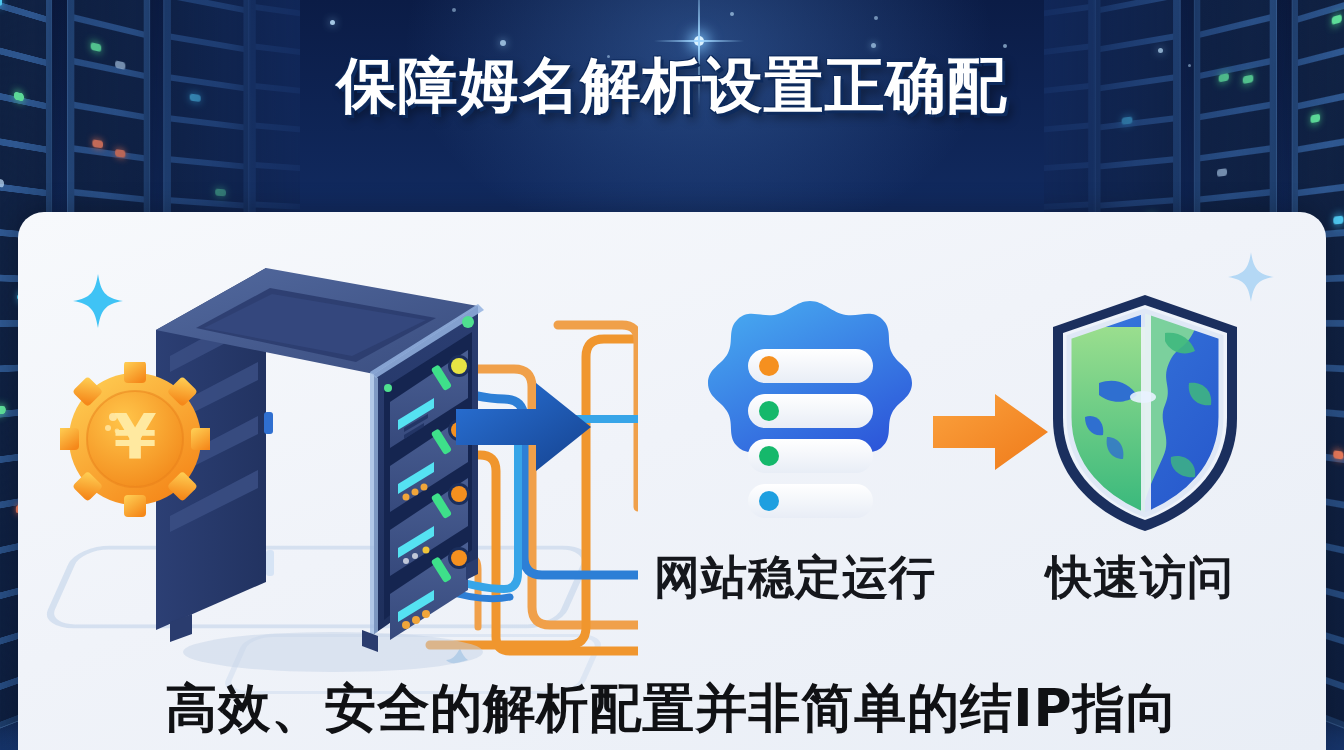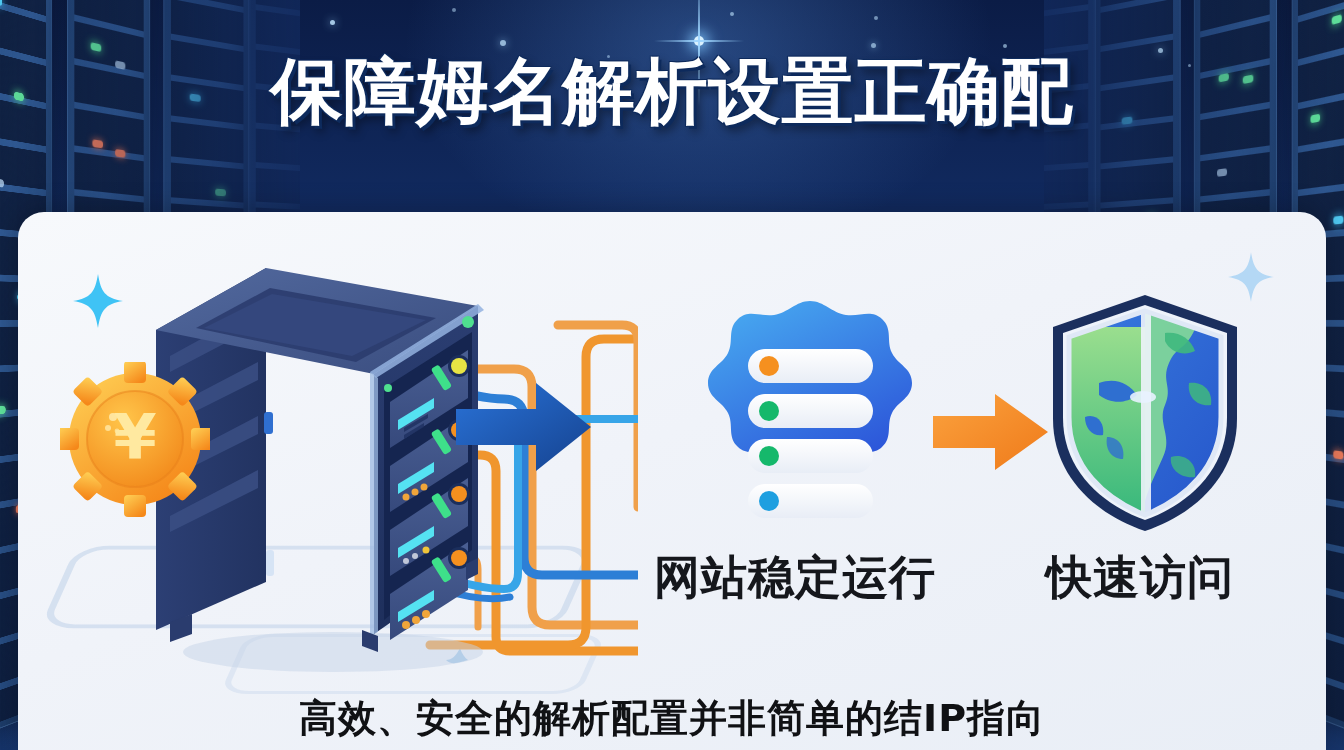--- a/index.html
+++ b/index.html
@@ -83,21 +83,21 @@
     content:""; position:absolute; background:linear-gradient(transparent,#9fd6ff,transparent);
   }
   .glowstar::before{ left:4px; top:-60px; width:2px; height:130px; }
   .glowstar::after { top:4px; left:-40px; height:2px; width:90px;
     background:linear-gradient(90deg,transparent,#9fd6ff,transparent); }
 
   
   .title {
     position:absolute; left:0; right:0; top:54px;
     text-align:center;
-    font-size:72px; line-height:1.05;
+    font-size:60px; line-height:1.05;
     font-weight:bold;
     color:#ffffff;
     letter-spacing:1px;
     white-space:nowrap;
     text-shadow:
       3px 3px 0 #0d2a5c, -1px -1px 0 #0d2a5c,
       1px -1px 0 #0d2a5c, -1px 1px 0 #0d2a5c,
       5px 6px 10px rgba(0,0,0,.45);
     font-family:"DejaVu Sans","Liberation Sans",sans-serif;
   }
@@ -157,21 +157,21 @@
     white-space:nowrap;
     font-family:"DejaVu Sans","Liberation Sans",sans-serif;
     letter-spacing:1px;
   }
   .lbl-site   { left:636px; top:335px; }
   .lbl-access { left:1028px; top:335px; }
 
   .caption {
     position:absolute; left:0; right:0; bottom:6px;
     text-align:center;
-    font-size:38px; font-weight:bold;
+    font-size:52px; font-weight:bold;
     color:#101114;
     white-space:nowrap;
     font-family:"DejaVu Sans","Liberation Sans",sans-serif;
     letter-spacing:1px;
   }
 </style>
 </head>
 <body>
 
 <div class="poster">

